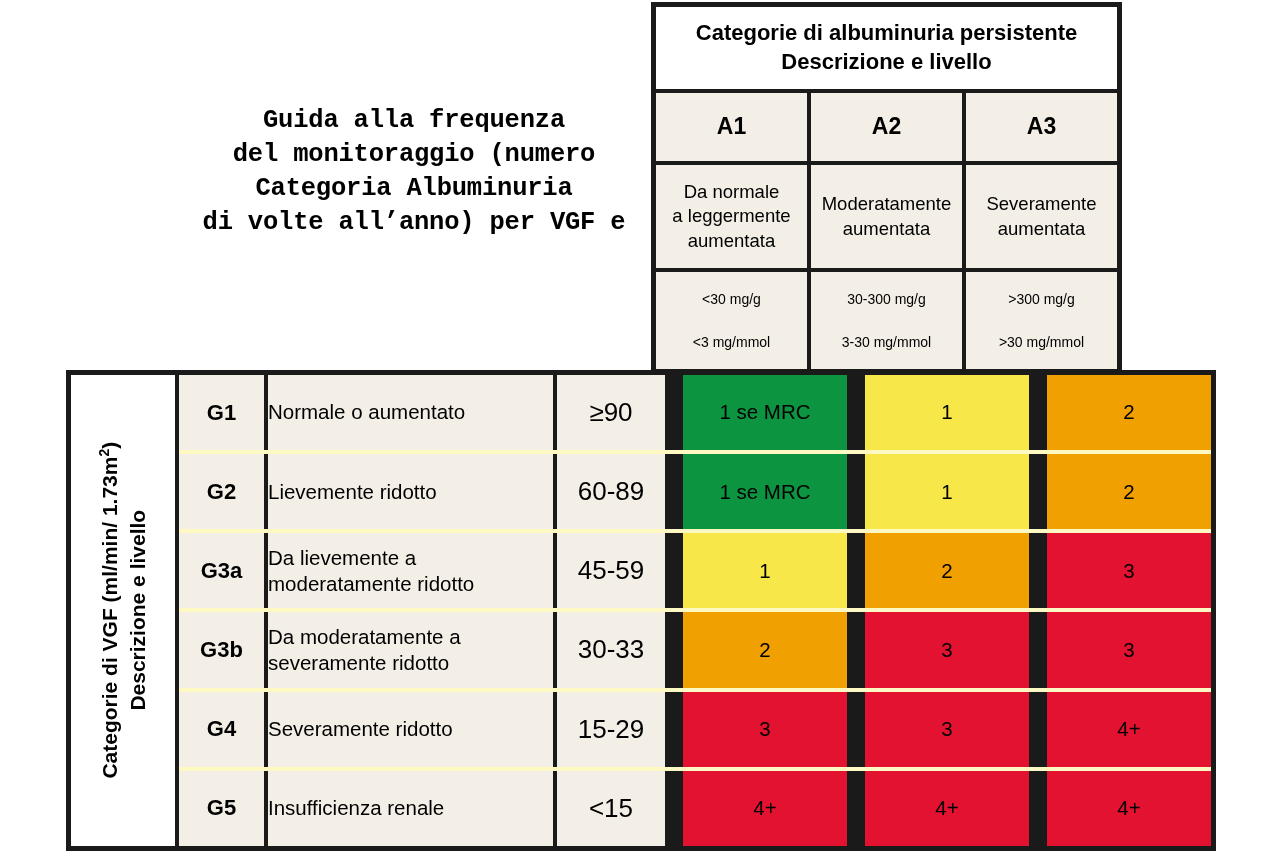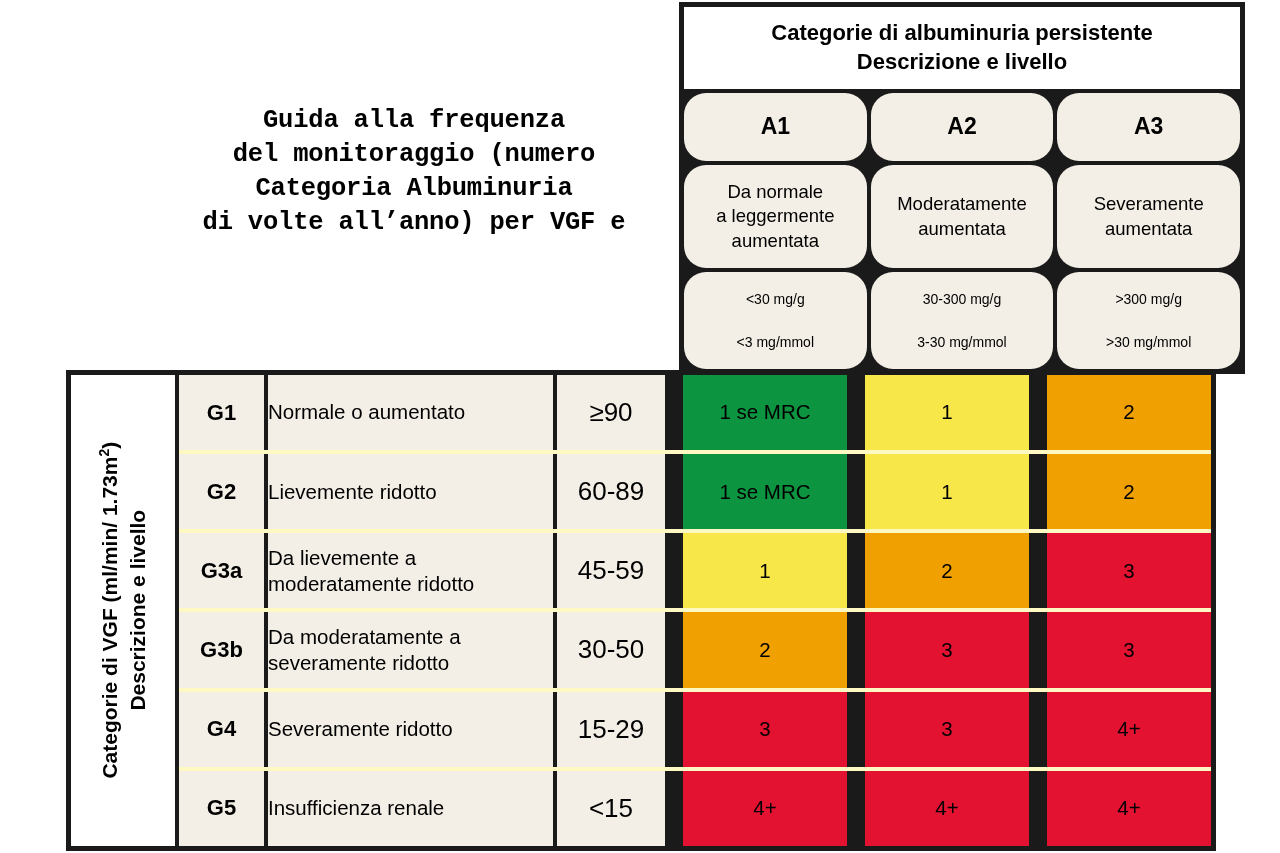--- a/index.html
+++ b/index.html
@@ -32,26 +32,25 @@
     line-height: 1.33;
     letter-spacing: -0.2px;
     font-family: Liberation Mono, monospace;
   }
 
   
   .alb-panel {
     position: absolute;
     left: 651px;
     top: 2px;
-    width: 566px;
+    width: 471px;
     height: 372px;
     border: 5px solid #1a1a1a;
     box-sizing: border-box;
     background: #ffffff;
-    margin-left: 28px;
   }
   .alb-title {
     position: absolute;
     left: 0;
     top: 0;
     right: 0;
     height: 86px;
     display: flex;
     flex-direction: column;
     align-items: center;
@@ -77,21 +76,20 @@
     gap: 4px;
   }
   .alb-cell {
     background: #f3efe6;
     display: flex;
     flex-direction: column;
     align-items: center;
     justify-content: center;
     text-align: center;
     line-height: 1.3;
-    border-radius: 22px;
   }
   .alb-code {
     font-size: 23px;
     font-weight: bold;
   }
   .alb-desc {
     font-size: 18.5px;
     font-weight: normal;
   }
   .alb-units {
@@ -268,21 +266,21 @@
         <div class="cell cell-gdesc">Da lievemente a moderatamente ridotto</div>
         <div class="cell cell-grange">45-59</div>
         <div class="cell cell-val" style="background:#f8e748">1</div>
         <div class="cell cell-val" style="background:#f0a000">2</div>
         <div class="cell cell-val" style="background:#e31230">3</div>
       </div>
 
       <div class="grid-row">
         <div class="cell cell-gcode">G3b</div>
         <div class="cell cell-gdesc">Da moderatamente a severamente ridotto</div>
-        <div class="cell cell-grange">30-50</div>
+        <div class="cell cell-grange">30-33</div>
         <div class="cell cell-val" style="background:#f0a000">2</div>
         <div class="cell cell-val" style="background:#e31230">3</div>
         <div class="cell cell-val" style="background:#e31230">3</div>
       </div>
 
       <div class="grid-row">
         <div class="cell cell-gcode">G4</div>
         <div class="cell cell-gdesc">Severamente ridotto</div>
         <div class="cell cell-grange">15-29</div>
         <div class="cell cell-val" style="background:#e31230">3</div>

